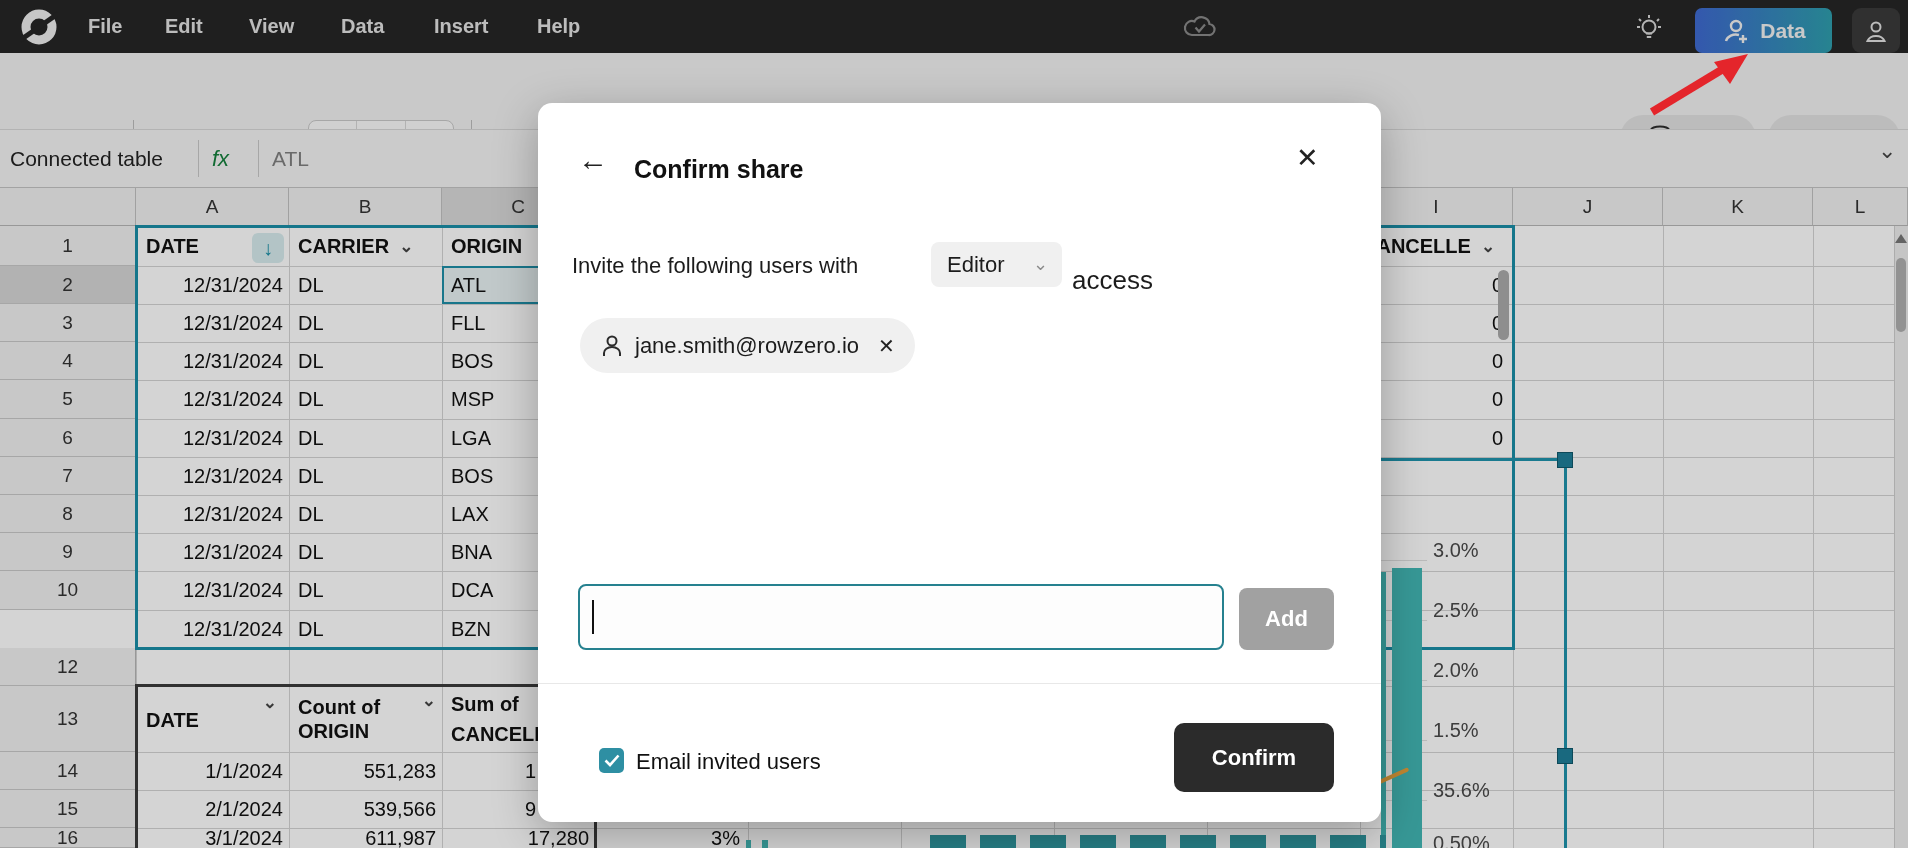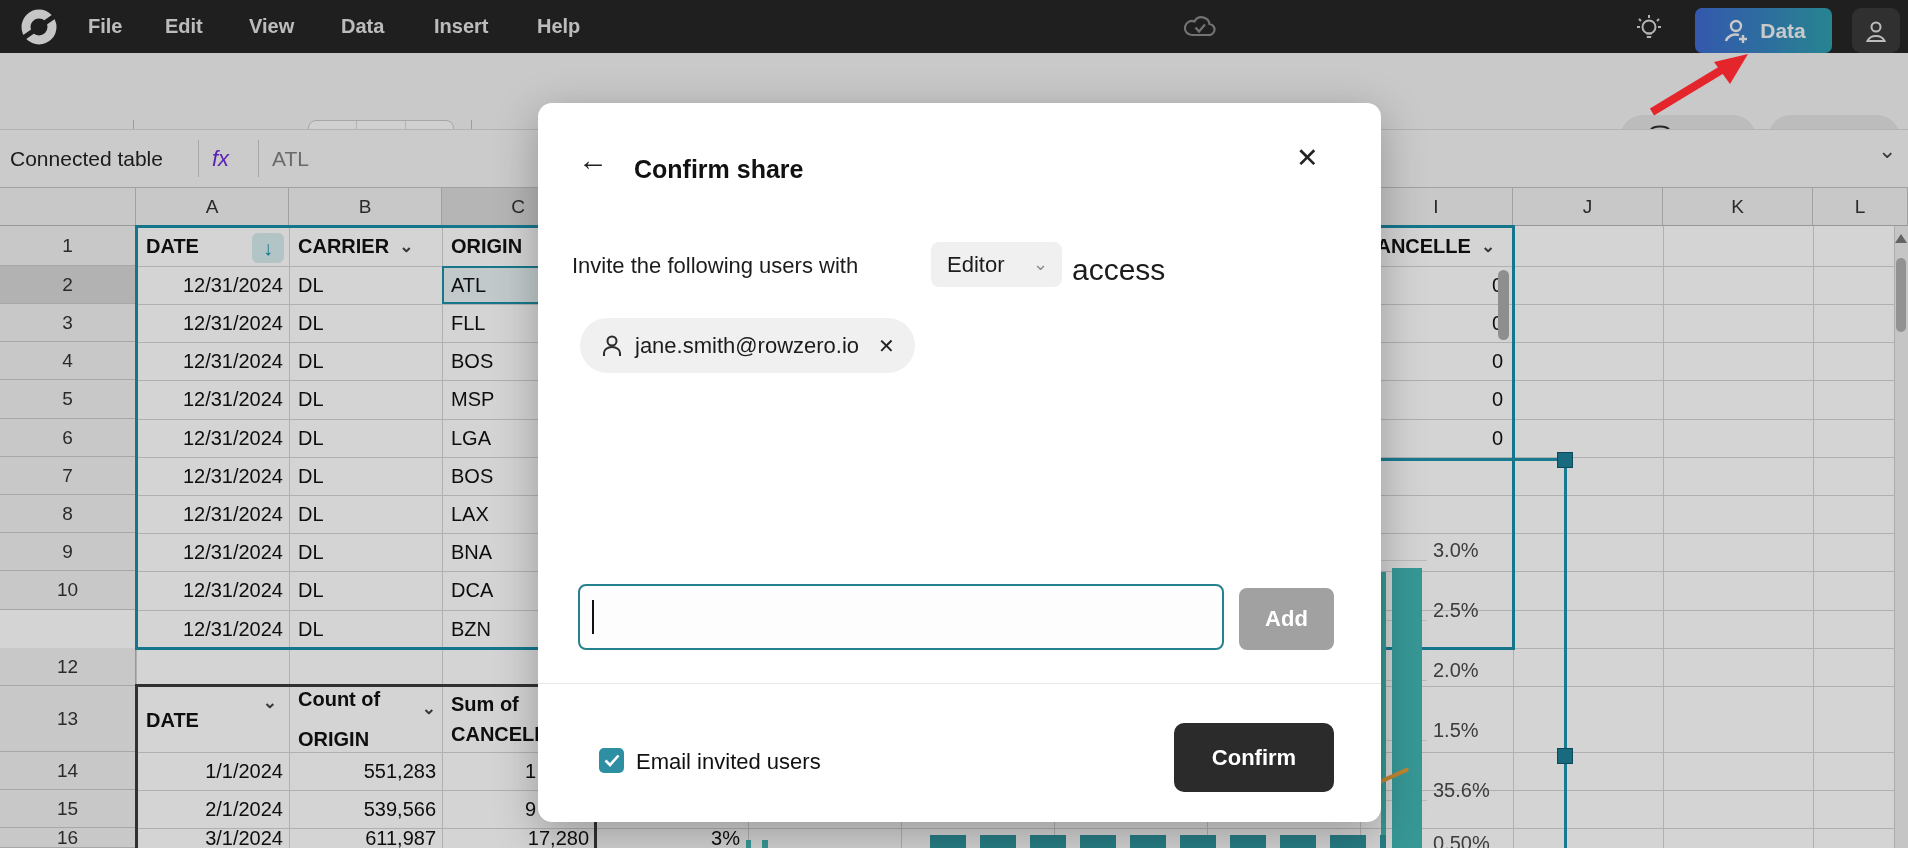--- a/index.html
+++ b/index.html
@@ -26,21 +26,21 @@
   .fmtbox { position:absolute; left:1032px; top:67px; width:196px; height:42px; background:#fafafa; border:1px solid #c9c9c9; border-radius:8px; font-size:21px; color:#2d2d2d; line-height:40px; padding:0 16px; cursor:pointer; }
   .fmtbox .chev { position:absolute; right:14px; top:-3px; }
   .chev { font-size:18px; color:#555; }
   .pill { position:absolute; top:62px; height:46px; border-radius:23px; background:#e3e3e3; display:flex; align-items:center; justify-content:center; gap:10px; font-size:22px; color:#2d2d2d; cursor:pointer; }
   .underA { position:absolute; left:3px; bottom:9px; width:22px; height:4px; background:#222; }
 
   
   .formulabar { position:absolute; left:0; top:129px; width:1908px; height:59px; background:#f5f5f5; border-top:1px solid #d8d8d8; border-bottom:1px solid #c4c4c4; z-index:1; }
   .fb-name { position:absolute; left:10px; top:0; height:57px; line-height:57px; font-size:21px; color:#222; }
   .fb-sep { position:absolute; top:10px; width:1px; height:37px; background:#c9c9c9; }
-  .fb-fx { position:absolute; left:212px; top:0; height:57px; line-height:57px; font-size:22px; font-style:italic; color:#6d28d9; }
+  .fb-fx { position:absolute; left:212px; top:0; height:57px; line-height:57px; font-size:22px; font-style:italic; color:#15803d; }
   .fb-val { position:absolute; left:272px; top:0; height:57px; line-height:57px; font-size:21px; color:#808080; }
   .fb-chev { position:absolute; left:1878px; top:8px; font-size:22px; color:#444; cursor:pointer; }
 
   
   .grid { position:absolute; left:0; top:188px; width:1908px; height:660px; background:#ffffff; z-index:1; }
   .chcell { position:absolute; top:0; height:38px; line-height:38px; background:#f1f1f1; border-right:1px solid #c2c2c2; border-bottom:1px solid #b7b7b7; text-align:center; font-size:19px; color:#333; cursor:pointer; }
   .rhcell { position:absolute; left:0; width:136px; background:#f1f1f1; border-right:1px solid #b7b7b7; border-bottom:1px solid #c9c9c9; text-align:center; font-size:19px; color:#333; display:flex; align-items:center; justify-content:center; cursor:pointer; }
   .hline { position:absolute; left:136px; width:1772px; height:1px; background:#d4d4d4; }
   .vline { position:absolute; width:1px; background:#d4d4d4; }
   .cell { position:absolute; font-size:20px; color:#111; display:flex; align-items:center; cursor:cell; white-space:nowrap; overflow:hidden; }
@@ -71,21 +71,21 @@
   .dim { position:absolute; inset:0; background:rgba(0,0,0,0.17); z-index:5; }
 
   
   .modal { position:absolute; left:538px; top:103px; width:843px; height:719px; background:#fff; border-radius:14px; box-shadow:0 12px 45px rgba(0,0,0,0.28); z-index:10; }
   .m-back { position:absolute; left:40px; top:42px; font-size:30px; color:#222; cursor:pointer; line-height:1; }
   .m-title { position:absolute; left:96px; top:52px; font-size:25px; font-weight:700; color:#111; }
   .m-close { position:absolute; left:1296px; top:155px; font-size:27px; color:#222; cursor:pointer; line-height:1; }
   .m-invite { position:absolute; left:34px; top:150px; font-size:22px; color:#1c1c1c; }
   .m-editor { position:absolute; left:393px; top:139px; width:131px; height:45px; background:#f0f0f0; border-radius:8px; font-size:22px; color:#1c1c1c; line-height:45px; padding-left:16px; cursor:pointer; }
   .m-editor .chev { position:absolute; right:12px; top:1px; color:#8a8a8a; }
-  .m-access { position:absolute; left:534px; top:150px; font-size:30px; color:#1c1c1c; }
+  .m-access { position:absolute; left:534px; top:162px; font-size:26px; color:#1c1c1c; }
   .m-chip { position:absolute; left:42px; top:215px; height:55px; border-radius:28px; background:#f0f0f0; display:flex; align-items:center; gap:11px; padding:0 20px; font-size:22px; color:#1c1c1c; }
   .chip-x { font-size:20px; color:#222; cursor:pointer; margin-left:8px; }
   .m-input { position:absolute; left:40px; top:481px; width:646px; height:66px; border:2px solid #26818f; border-radius:8px; background:#fdfdfd; cursor:text; }
   .m-input .ph { position:absolute; left:16px; top:0; line-height:62px; font-size:22px; color:#9b9b9b; }
   .caret { position:absolute; left:12px; top:14px; width:1.5px; height:34px; background:#111; }
   .m-add { position:absolute; left:701px; top:485px; width:95px; height:62px; border-radius:8px; background:#a1a1a1; color:#fff; font-size:22px; font-weight:700; text-align:center; line-height:62px; cursor:pointer; }
   .m-divider { position:absolute; left:0; top:580px; width:843px; height:1px; background:#e8e8e8; }
   .m-check { position:absolute; left:61px; top:645px; width:25px; height:25px; border-radius:5px; background:#2e8fa3; display:flex; align-items:center; justify-content:center; cursor:pointer; }
   .m-check svg { display:block; }
   .m-checklabel { position:absolute; left:98px; top:646px; font-size:22px; color:#111; }
@@ -291,21 +291,21 @@
         <div class="cell" style="left: 298px; top: 345px; width: 140px; height: 38px;">DL</div>
         <div class="cell" style="left: 451px; top: 345px; width: 86px; height: 38px;">BNA</div>
         <div class="cell ra" style="left: 136px; top: 383px; width: 147px; height: 39px;">12/31/2024</div>
         <div class="cell" style="left: 298px; top: 383px; width: 140px; height: 39px;">DL</div>
         <div class="cell" style="left: 451px; top: 383px; width: 86px; height: 39px;">DCA</div>
         <div class="cell ra" style="left: 136px; top: 422px; width: 147px; height: 38px;">12/31/2024</div>
         <div class="cell" style="left: 298px; top: 422px; width: 140px; height: 38px;">DL</div>
         <div class="cell" style="left: 451px; top: 422px; width: 86px; height: 38px;">BZN</div>
         <div class="t1border" style="left: 135px; top: 37px; width: 1380px; height: 425px;"></div>
         <div class="cell bold" style="left: 146px; top: 512px; width: 135px; height: 40px; position: absolute;">DATE<span class="hdr-chev" style="position: absolute; right: 4px; top: -8px;">⌄</span></div>
-        <div class="cell bold" style="left: 298px; top: 498px; width: 140px; height: 66px; white-space: normal; line-height: 40px; position: absolute;">Count of ORIGIN<span class="hdr-chev" style="position: absolute; right: 2px; top: 3px;">⌄</span></div>
+        <div class="cell bold" style="left: 298px; top: 498px; width: 140px; height: 66px; white-space: normal; line-height: 24px; position: absolute;">Count of ORIGIN<span class="hdr-chev" style="position: absolute; right: 2px; top: 3px;">⌄</span></div>
         <div class="cell bold" style="left: 451px; top: 498px; width: 90px; height: 66px; white-space: normal; line-height: 30px;">Sum of CANCELL</div>
         <div class="cell ra" style="left: 136px; top: 564px; width: 147px; height: 38px;">1/1/2024</div>
         <div class="cell ra" style="left: 289px; top: 564px; width: 147px; height: 38px;">551,283</div>
         <div class="cell ra" style="left: 442px; top: 564px; width: 94px; height: 38px;">1</div>
         <div class="cell ra" style="left: 136px; top: 602px; width: 147px; height: 38px;">2/1/2024</div>
         <div class="cell ra" style="left: 289px; top: 602px; width: 147px; height: 38px;">539,566</div>
         <div class="cell ra" style="left: 442px; top: 602px; width: 94px; height: 38px;">9</div>
         <div class="cell ra" style="left: 136px; top: 640px; width: 147px; height: 20px;">3/1/2024</div>
         <div class="cell ra" style="left: 289px; top: 640px; width: 147px; height: 20px;">611,987</div>
         <div class="cell ra" style="left: 442px; top: 640px; width: 147px; height: 20px;">17,280</div>

